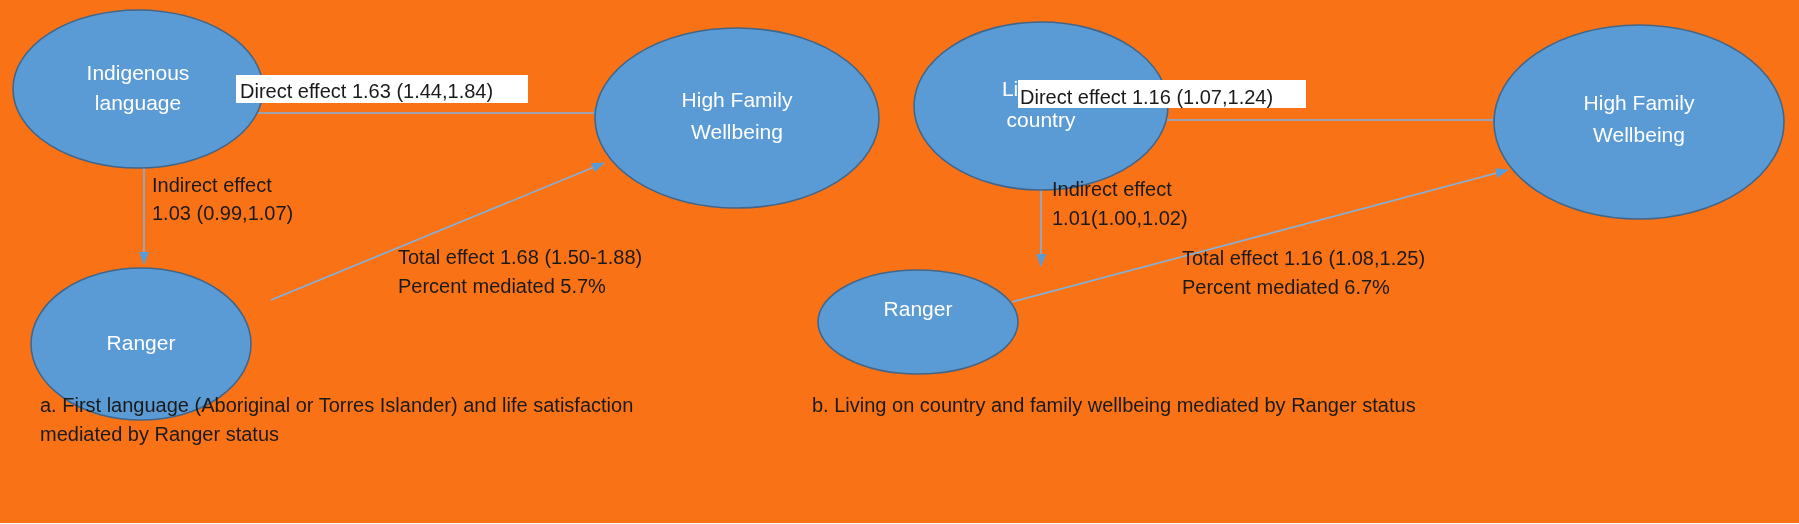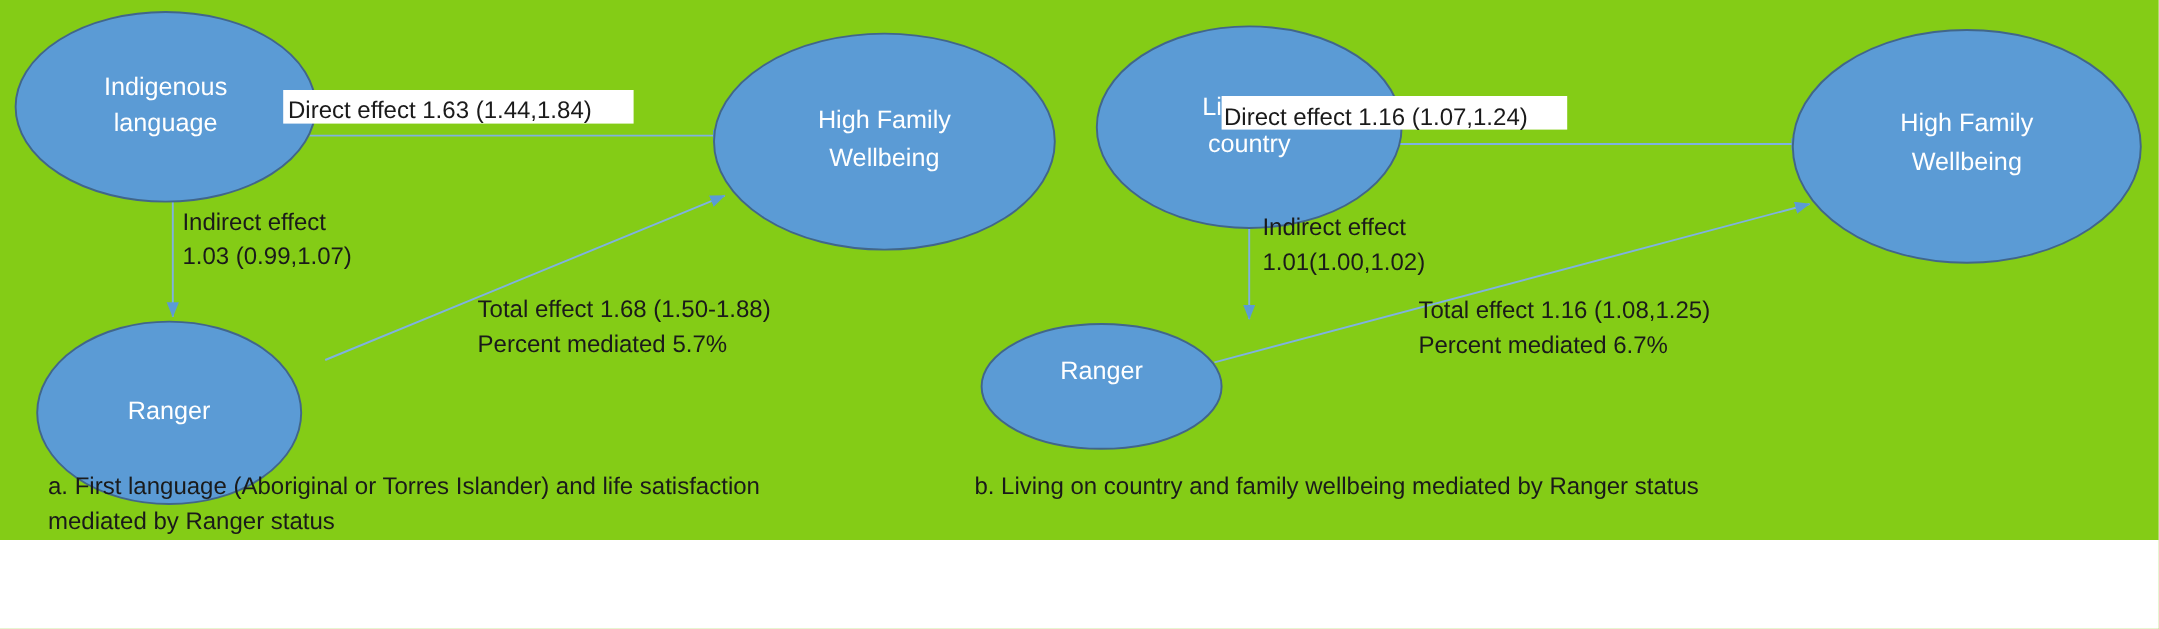--- a/index.html
+++ b/index.html
@@ -6,22 +6,22 @@
     margin: 0;
     padding: 0;
     background: #ffffff;
   }
   body {
     font-family: "Liberation Sans", sans-serif;
   }
   #stage {
     position: relative;
     width: 1799px;
-    height: 450px;
-    background: #84cc16;
+    height: 523px;
+    background: #f97316;
     overflow: hidden;
   }
   #diagram-svg {
     position: absolute;
     top: 0;
     left: 0;
     width: 1799px;
     height: 524px;
   }
   .node-label {

